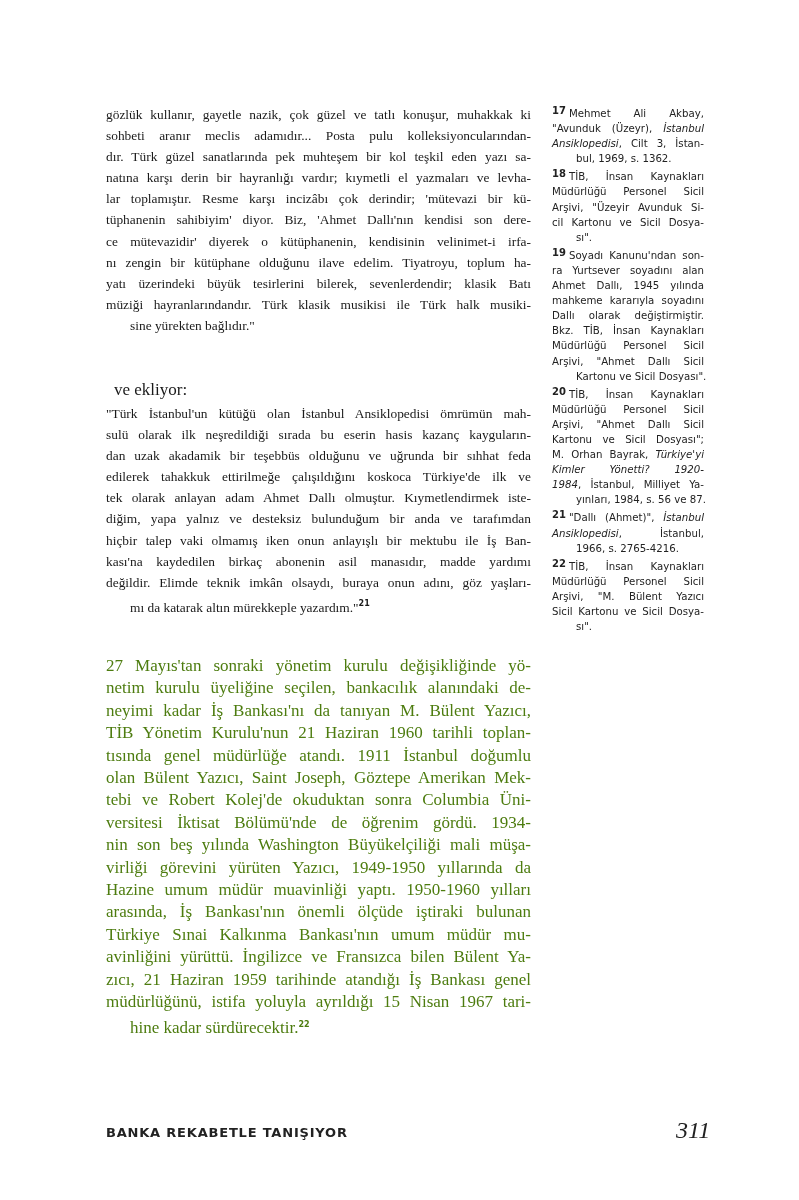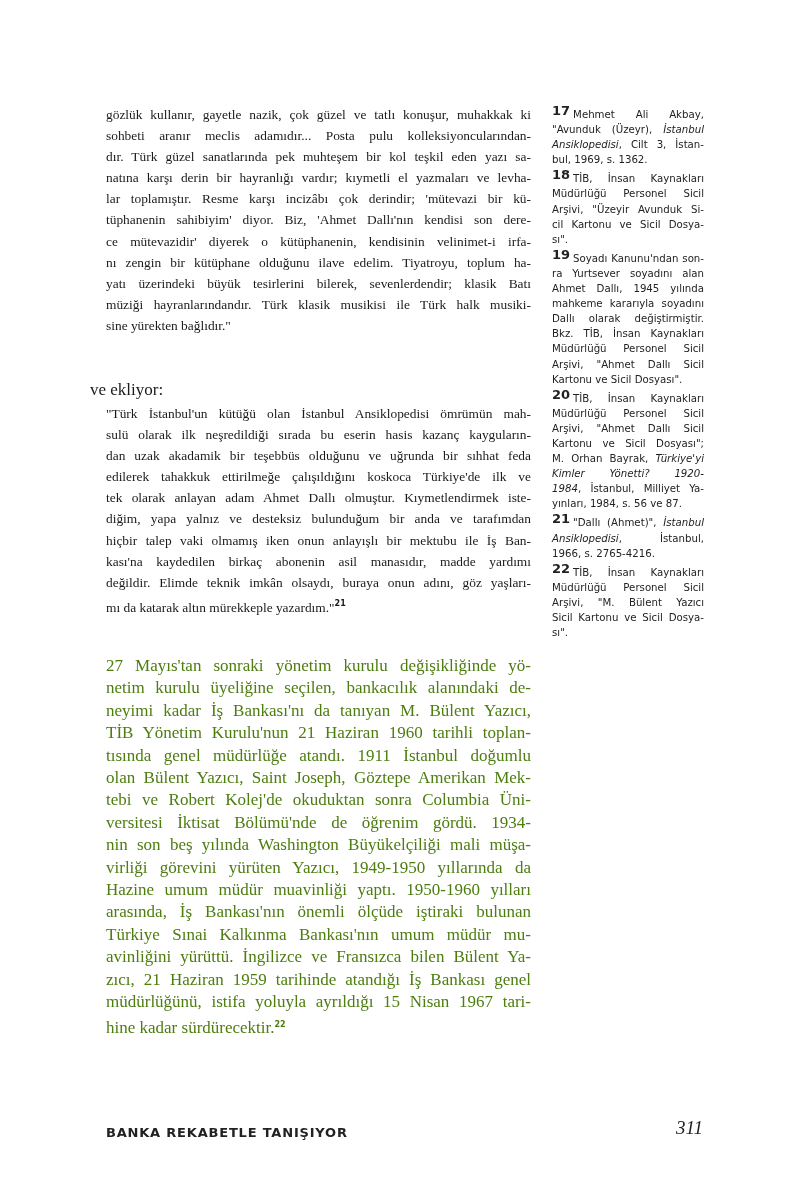--- a/index.html
+++ b/index.html
@@ -1,29 +1,29 @@
 <!DOCTYPE html>
 <html><head>
 <meta charset="utf-8">
 <style>
   html, body { margin:0; padding:0; background:#ffffff; }
   body { width:799px; height:1200px; position:relative; overflow:hidden; color:#1a1a1a; }
   .col-main { position:absolute; left:106px; width:425px; font-family:"Liberation Serif", serif; }
   .p1 { top:104px; font-size:13.4px; line-height:21.1px; text-align:justify; }
-  .sub { position:absolute; left:90px; top:380px; font-family:"Liberation Serif", serif; font-size:17px; }
+  .sub { position:absolute; left:114px; top:380px; font-family:"Liberation Serif", serif; font-size:17px; }
   .p2 { top:403px; font-size:13.4px; line-height:21.1px; text-align:justify; }
   .p3 { top:655px; font-size:17px; line-height:22.4px; text-align:justify; color:#4d7c0f; }
   .line { display:block; text-align:justify; text-align-last:justify; white-space:nowrap; }
-  .line.last { text-align-last:left; }
+  .line.last { text-align-last:left;margin-left:24px; }
   sup.fn { font-family:"DejaVu Sans", sans-serif; font-weight:bold; font-size:8px; vertical-align:6px; }
   .notes { position:absolute; left:552px; top:103px; width:152px; font-family:"DejaVu Sans", sans-serif; font-size:10.2px; line-height:15.1px; color:#222; }
   .note .line { white-space:nowrap; }
-  .note-num { font-weight:bold; font-size:13px; vertical-align:3px; margin-right:3px;margin-top:24px; }
+  .note-num { font-weight:bold; font-size:10px; vertical-align:3px; margin-right:3px;margin-top:24px; }
   .footer-title { position:absolute; left:106px; top:1125px; font-family:"DejaVu Sans", sans-serif; font-weight:bold; font-size:13px; letter-spacing:0.8px; color:#222; }
-  .page-num { position:absolute; left:676px; top:1117px; font-family:"Liberation Serif", serif; font-style:italic; font-size:19px; color:#222; }
+  .page-num { position:absolute; left:676px; top:1117px; font-family:"Liberation Serif", serif; font-style:italic; font-size:24px; color:#222; }
   i { font-style:italic; }
 </style>
 </head>
 <body>
 
 <div class="col-main p1" id="q1">
     <span class="line">gözlük kullanır, gayetle nazik, çok güzel ve tatlı konuşur, muhakkak ki</span>
     <span class="line">sohbeti aranır meclis adamıdır... Posta pulu kolleksiyoncularından-</span>
     <span class="line">dır. Türk güzel sanatlarında pek muhteşem bir kol teşkil eden yazı sa-</span>
     <span class="line">natına karşı derin bir hayranlığı vardır; kıymetli el yazmaları ve levha-</span>

